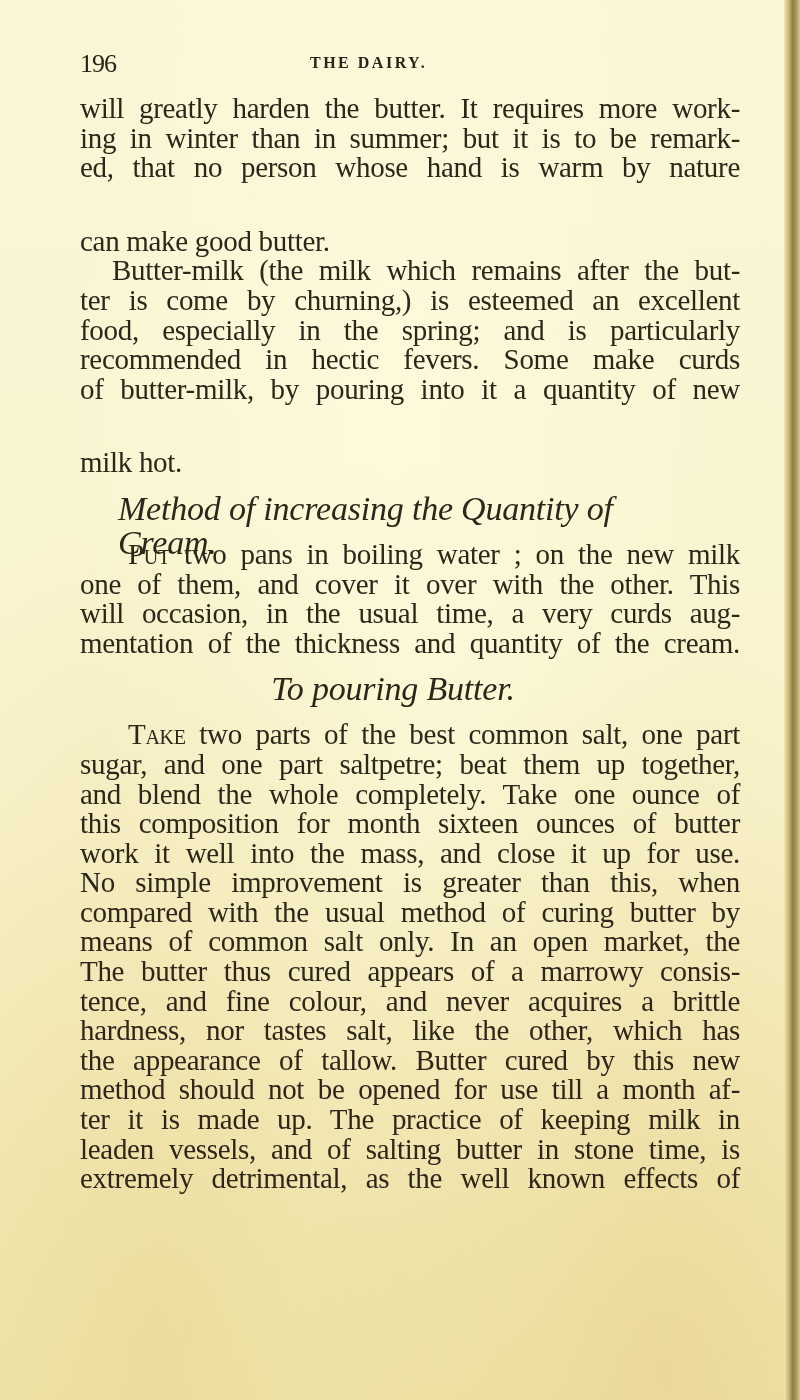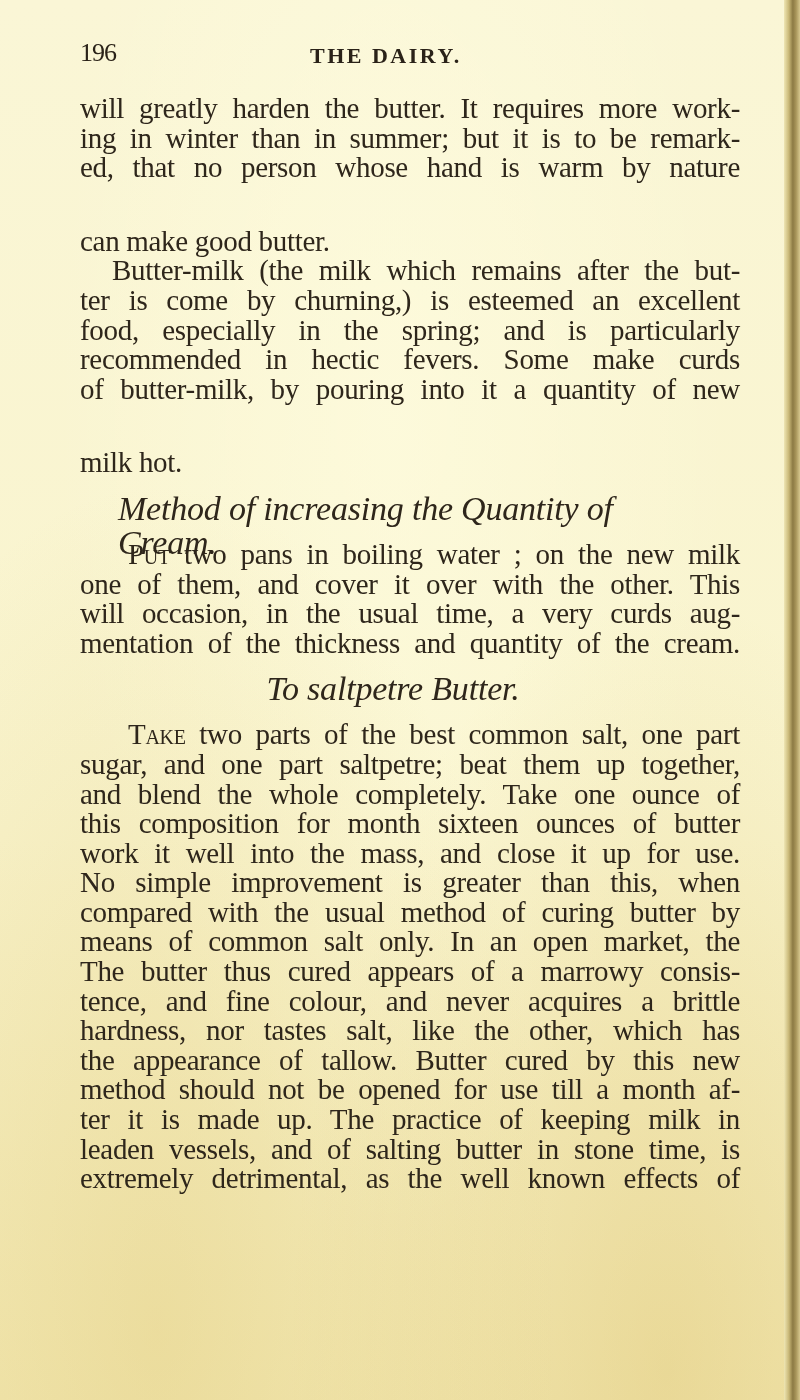--- a/index.html
+++ b/index.html
@@ -30,38 +30,38 @@
     .binding {
       position: absolute;
       top: 0;
       right: 0;
       width: 16px;
       height: 1400px;
       background: linear-gradient(90deg, #efe6b4 0%, #c9b878 30%, #8c7a44 55%, #a8955a 75%, #d6c78e 100%);
     }
     .header {
       position: absolute;
-      top: 38px;
+      top: 49px;
       left: 80px;
       width: 660px;
       height: 30px;
     }
     .page-number {
       position: absolute;
       left: 0;
       top: 0;
       font-size: 26px;
       letter-spacing: -1px;
       color: #2a2218;
     }
     .running-head {
       position: absolute;
       left: 230px;
       top: 5px;
-      font-size: 22px;
+      font-size: 16px;
       font-weight: bold;
       letter-spacing: 2.5px;
       color: #2a2218;
     }
     .text-block {
       position: absolute;
       left: 80px;
       top: 94px;
       width: 660px;
     }
@@ -135,21 +135,21 @@
     <span class="gap-small"></span>
 
     <div>
       <span class="line indent"><span class="smallcaps">Put</span><span> two pans in boiling water ; on the new milk</span></span>
       <span class="line">one of them, and cover it over with the other.  This</span>
       <span class="line">will occasion, in the usual time, a very curds aug-</span>
       <span class="line">mentation of the thickness and quantity of the cream.</span>
     </div>
 
     <span class="gap-small"></span>
-    <span class="heading h2">To saltpetre Butter.</span>
+    <span class="heading h2">To pouring Butter.</span>
     <span class="gap-small"></span>
 
     <div>
       <span class="line indent"><span class="smallcaps">Take</span><span> two parts of the best common salt, one part</span></span>
       <span class="line">sugar, and one part saltpetre; beat them up together,</span>
       <span class="line">and blend the whole completely.  Take one ounce of</span>
       <span class="line">this composition for month sixteen ounces of butter</span>
       <span class="line">work it well into the mass, and close it up for use.</span>
       <span class="line">No simple improvement is greater than this, when</span>
       <span class="line">compared with the usual method of curing butter by</span>

